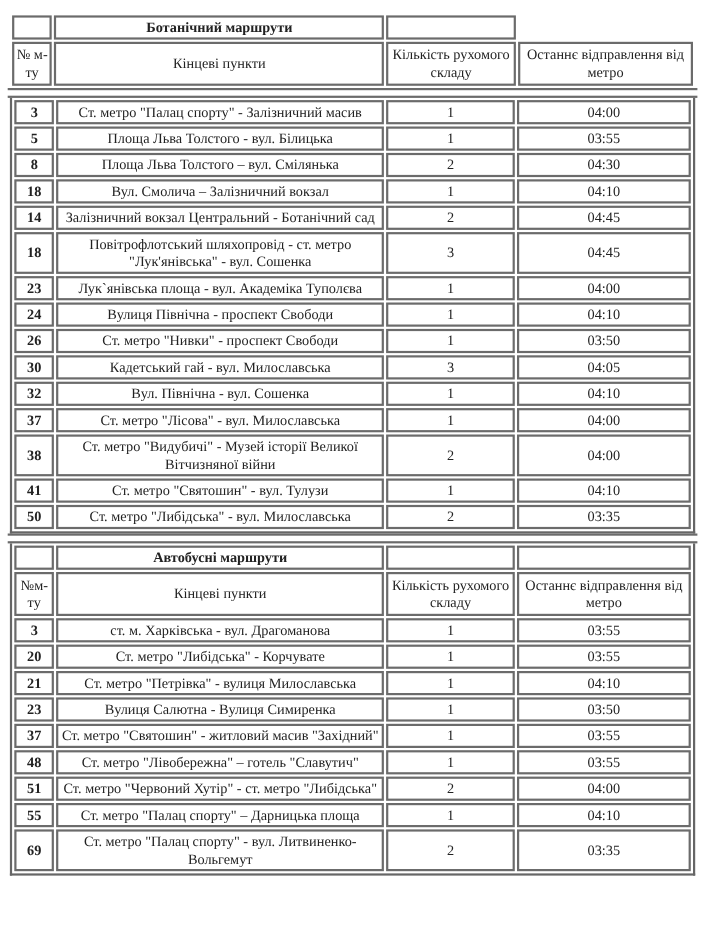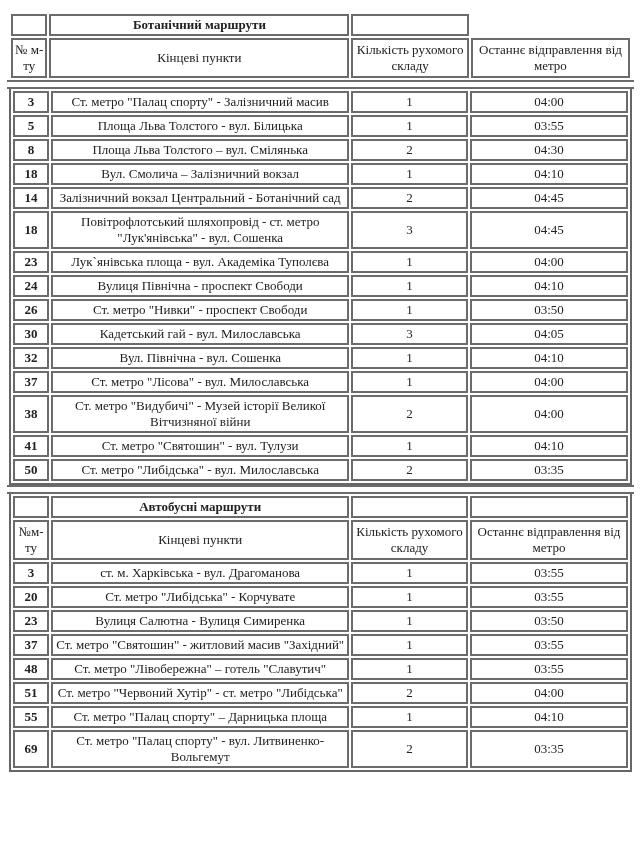--- a/index.html
+++ b/index.html
@@ -178,20 +178,26 @@
           <td>1</td>
           <td>03:55</td>
         </tr>
         <tr>
           <td class="num">20</td>
           <td>Ст. метро "Либідська" - Корчувате</td>
           <td>1</td>
           <td>03:55</td>
         </tr>
         <tr>
+          <td class="num">21</td>
+          <td>Ст. метро "Петрівка" - вулиця Милославська</td>
+          <td>1</td>
+          <td>04:10</td>
+        </tr>
+        <tr>
           <td class="num">23</td>
           <td>Вулиця Салютна - Вулиця Симиренка</td>
           <td>1</td>
           <td>03:50</td>
         </tr>
         <tr>
           <td class="num">37</td>
           <td>Ст. метро "Святошин" - житловий масив "Західний"</td>
           <td>1</td>
           <td>03:55</td>

